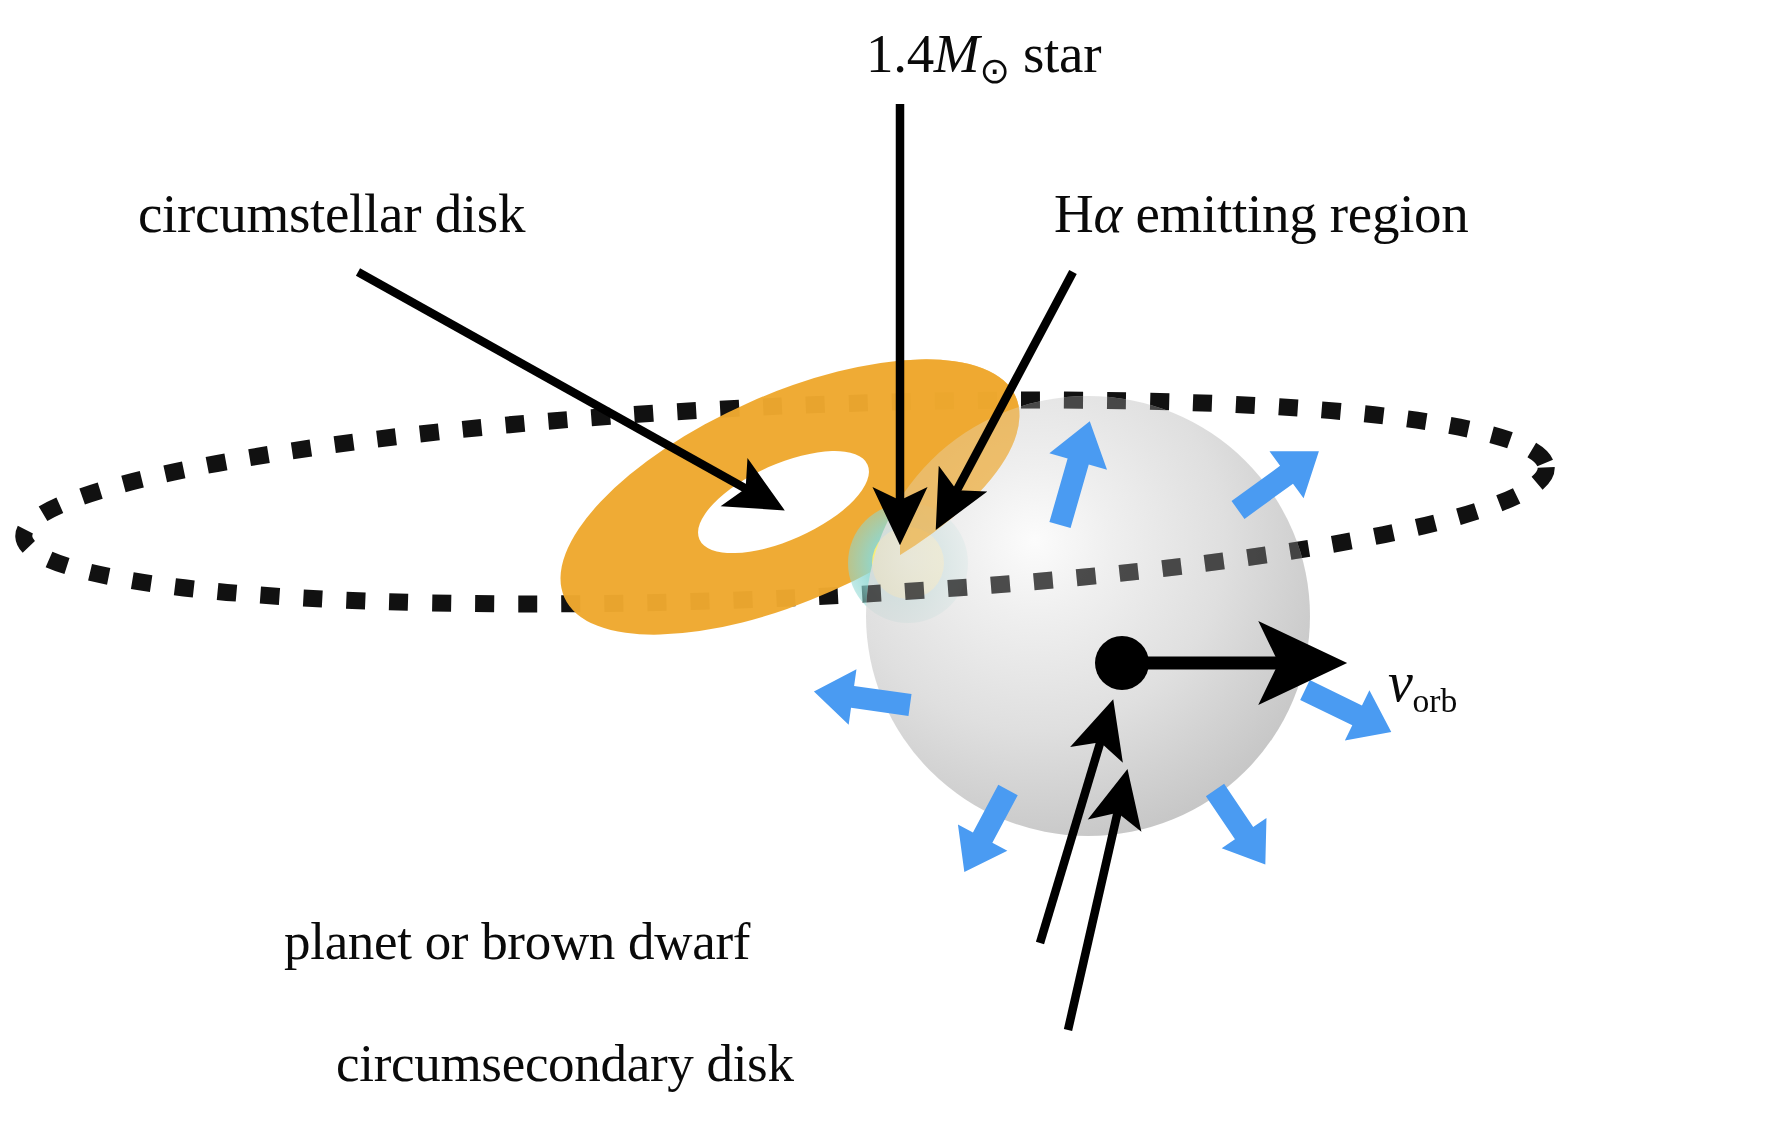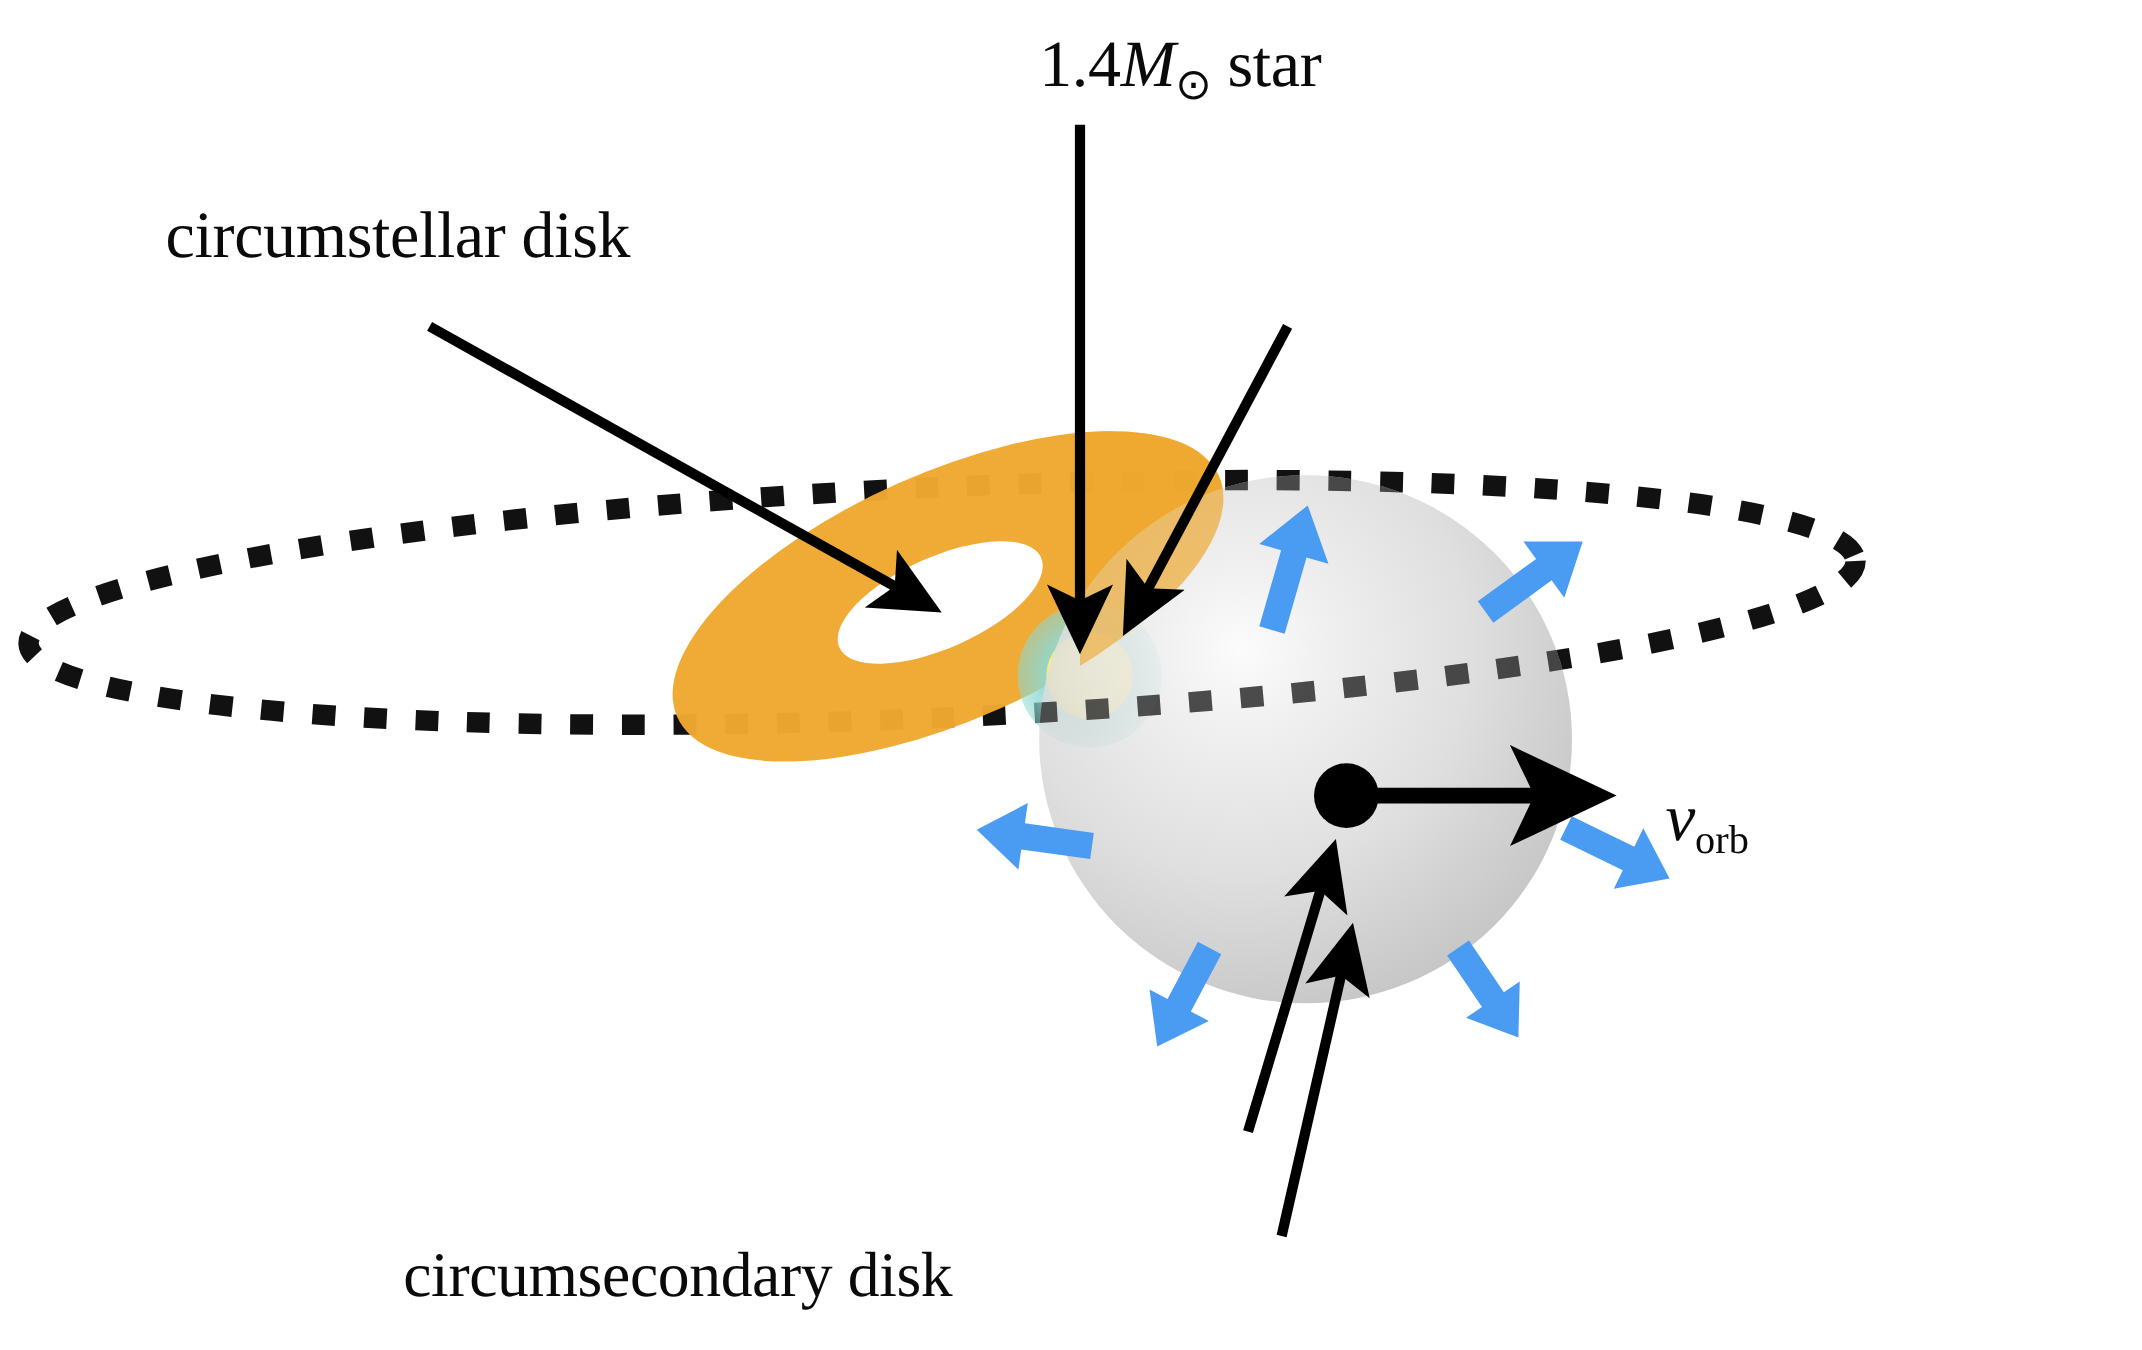--- a/index.html
+++ b/index.html
@@ -52,21 +52,21 @@
     letter-spacing: 0px;
     margin-top: 16px;
   }
   .sunsym {
     font-size: 0.66em;
     vertical-align: -0.30em;
     font-style: normal;
   }
 
   #lbl-star          { left: 866px;  top: 26px;  }
-  #lbl-circumstellar { left: 138px;  top: 168px; text-align: right; }
+  #lbl-circumstellar { left: 138px;  top: 186px; text-align: right; }
   #lbl-halpha        { left: 1054px; top: 186px; }
   #lbl-vorb          { left: 1388px; top: 654px; }
   #lbl-planet        { left: 284px;  top: 915px; }
   #lbl-circumsec     { left: 336px;  top: 1037px;}
 
   .vorb-wrap { font-size: 56px; }
 </style>
 </head>
 <body>
 
@@ -187,21 +187,25 @@
       <line x1="1068" y1="1030" x2="1125" y2="780" marker-end="url(#headBlack)"></line>
     </g>
   </svg>
 
   <div id="lbl-star" class="label big">
     <span>1.4</span><span class="ital">M</span><span class="sunsym">⊙</span><span> star</span>
   </div>
 
   <div id="lbl-circumstellar" class="label big">circumstellar disk</div>
 
+  <div id="lbl-halpha" class="label big">
+    <span>H</span><span class="ital">α</span><span> emitting region</span>
+  </div>
 
   <div id="lbl-vorb" class="label vorb-wrap">
     <span class="ital">v</span><span class="sub">orb</span>
   </div>
 
+  <div id="lbl-planet" class="label mid">planet or brown dwarf</div>
 
   <div id="lbl-circumsec" class="label mid">circumsecondary disk</div>
 
 </div>
 
 </body></html>

